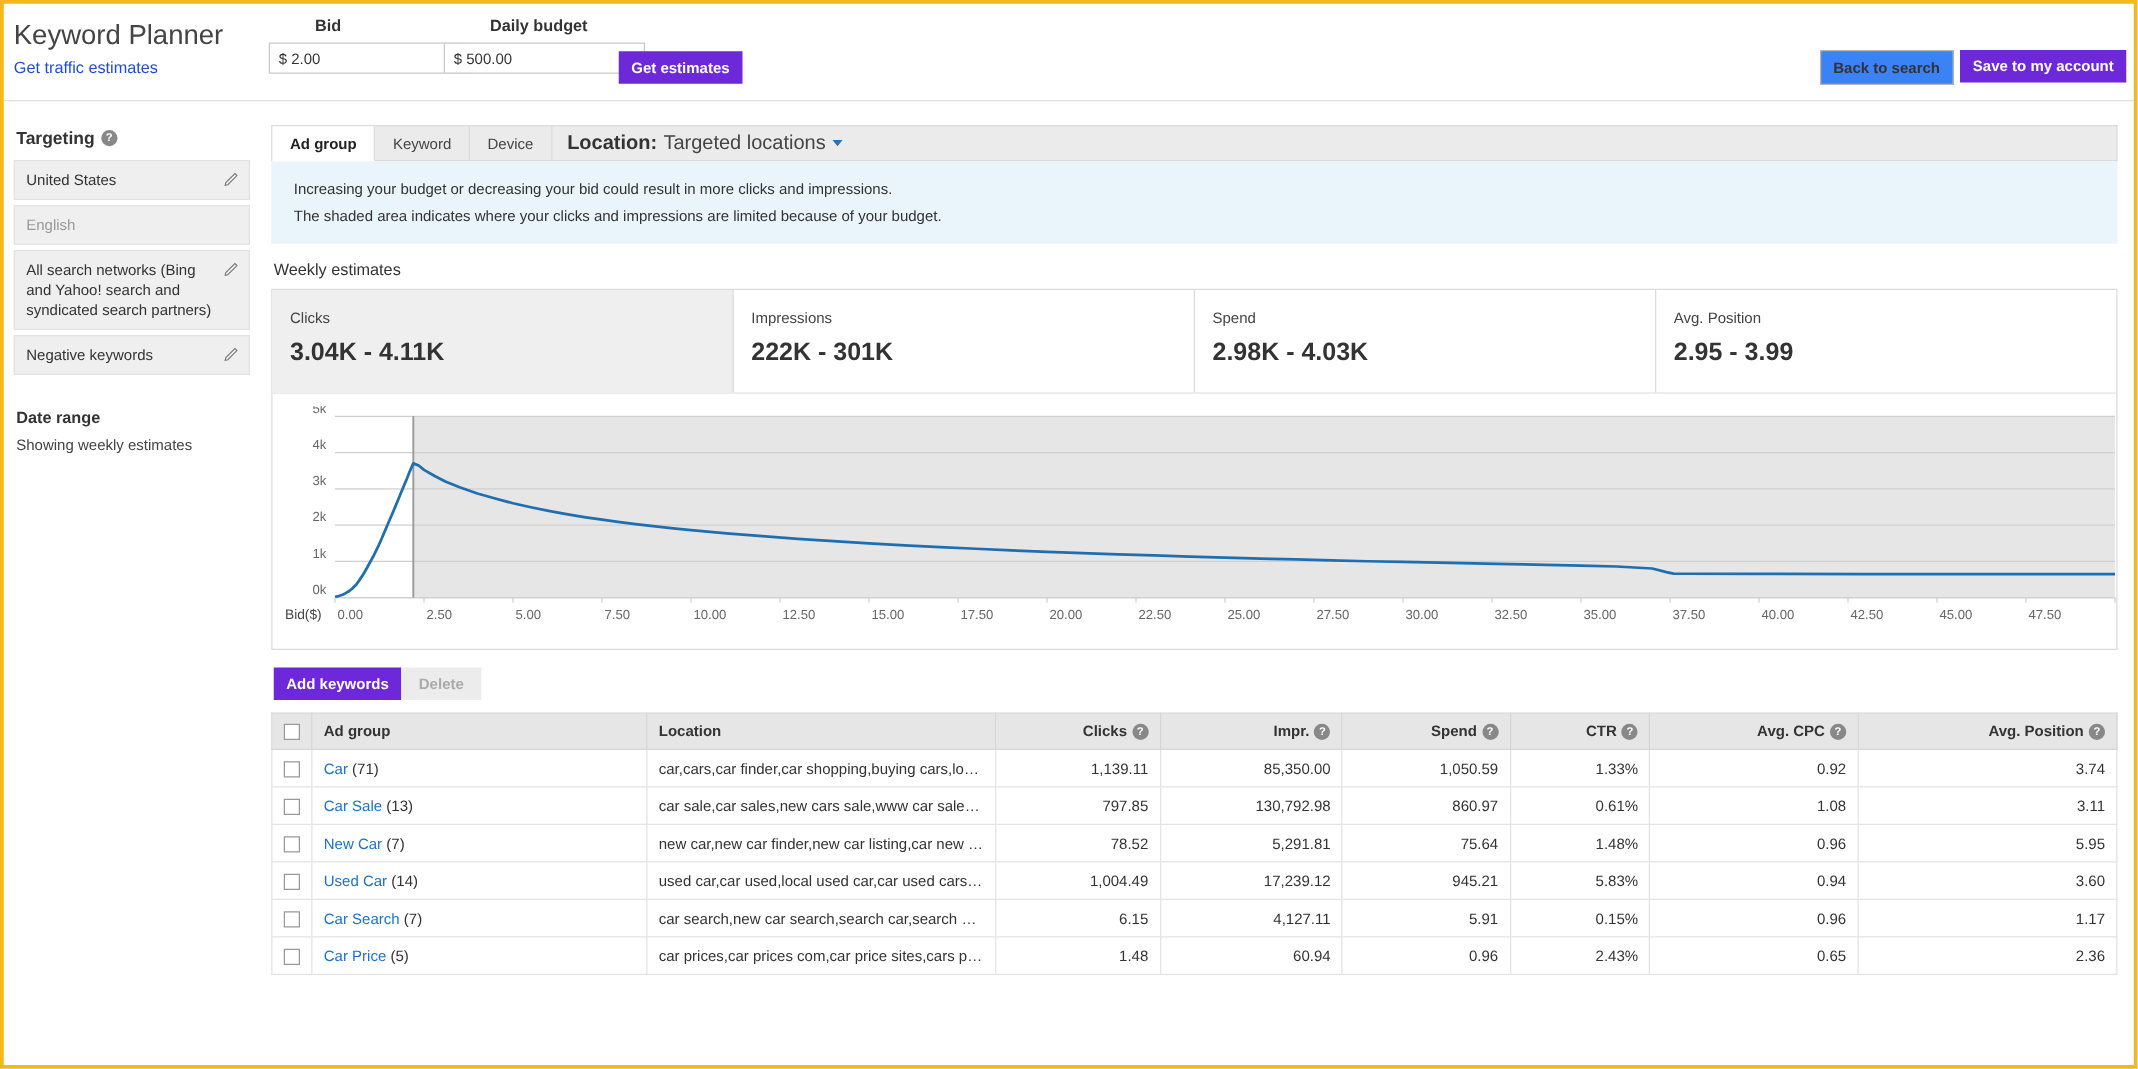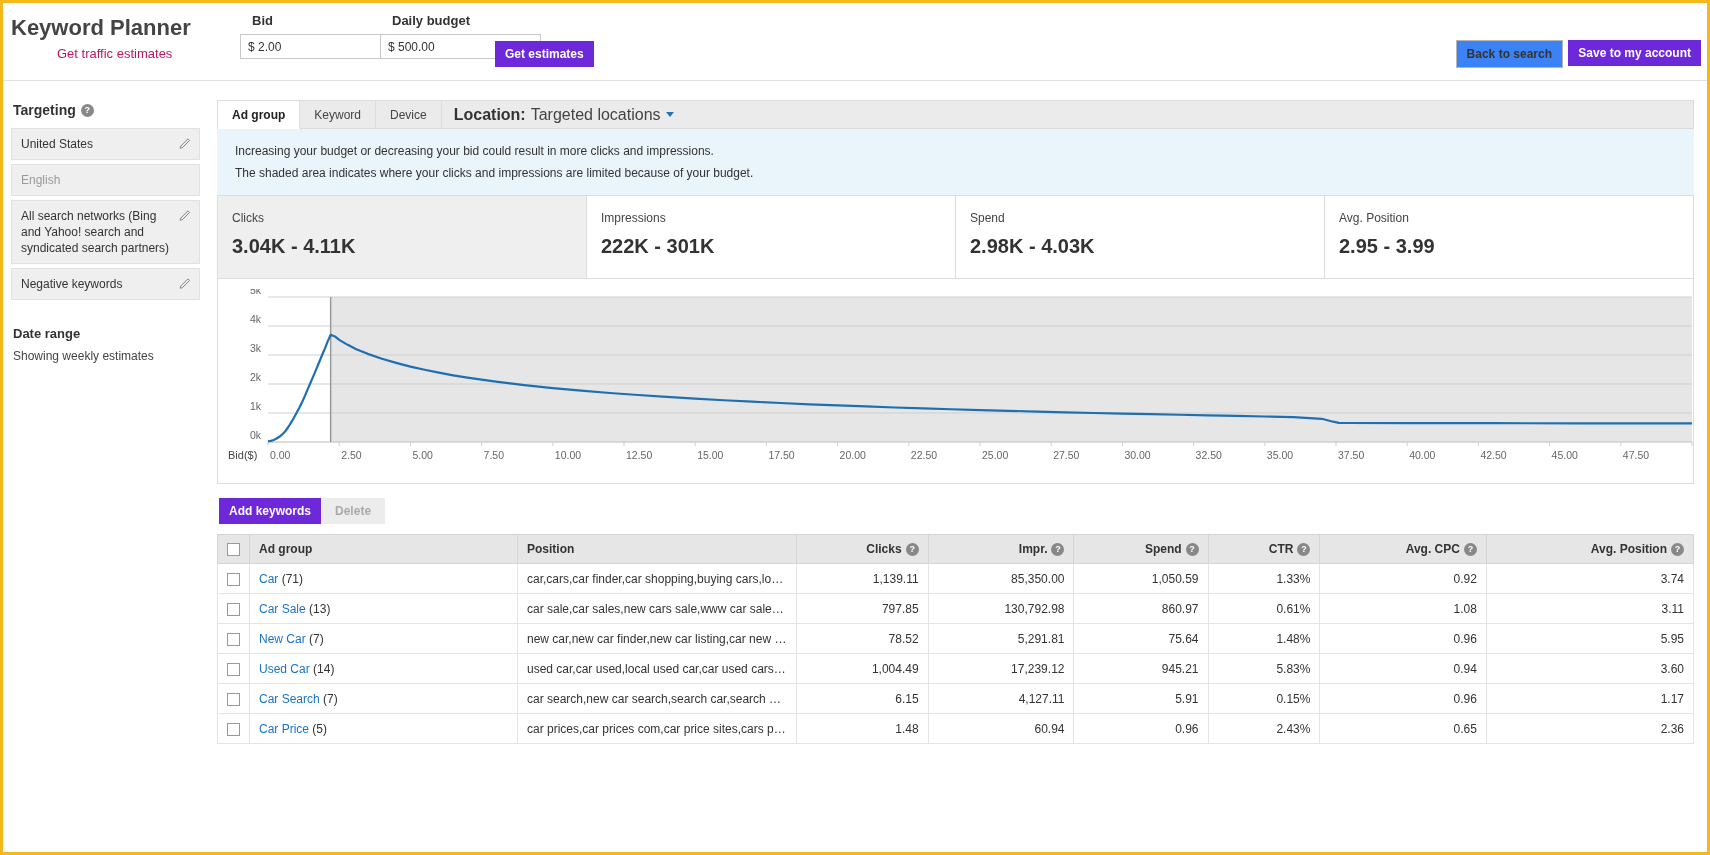--- a/index.html
+++ b/index.html
@@ -12,27 +12,27 @@
     background:#fff;
     overflow:hidden;
   }
   .frame {
     position:absolute; inset:0;
     border:3px solid #f5b81b;
     background:#fff;
   }
   
   .header { position:absolute; left:0; top:0; width:1704px; height:78px; border-bottom:1px solid #e0e0e0; }
-  .hdr-title { position:absolute; left:8px; top:12px; font-size:22px; color:#444; font-weight:700; }
-  .hdr-sub { position:absolute; left:8px; top:43px; font-size:13px; color:#be185d;margin-left:46px; }
+  .hdr-title { position:absolute; left:8px; top:12px; font-size:22px; color:#444; font-weight:400; }
+  .hdr-sub { position:absolute; left:8px; top:43px; font-size:13px; color:#1d4ed8; }
   .field-group { position:absolute; top:10px; }
   .field-label { font-size:13px; font-weight:bold; color:#333; margin-bottom:6px;padding-left:37px; }
   .field-box {
     width:161px; height:25px; border:1px solid #c9c9c9; background:#fff;
-    font-size:12px; color:#333; padding:4px 7px; line-height:16px;margin-left:25px;
+    font-size:12px; color:#333; padding:4px 7px; line-height:16px;
   }
   .btn-dark {
     background:#6d28d9; color:#fff; border:none; font-size:12px; font-weight:bold;
     padding:6px 10px; cursor:pointer; font-family:"Liberation Sans", sans-serif;
   }
   .btn-light {
     background:#3b82f6; color:#333; border:1px solid #b5b5b5; font-size:12px; font-weight:bold;
     padding:6px 10px; cursor:pointer; font-family:"Liberation Sans", sans-serif;
   }
   
@@ -161,20 +161,21 @@
         <span class="sel">Targeted locations</span>
         <span class="caret"></span>
       </div>
     </div>
 
     <div class="notice">
       <div>Increasing your budget or decreasing your bid could result in more clicks and impressions.</div>
       <div>The shaded area indicates where your clicks and impressions are limited because of your budget.</div>
     </div>
 
+    <div class="wk-label">Weekly estimates</div>
 
     <div class="stats">
       <div class="stat hl">
         <div class="stat-l">Clicks</div>
         <div class="stat-v">3.04K - 4.11K</div>
       </div>
       <div class="stat">
         <div class="stat-l">Impressions</div>
         <div class="stat-v">222K - 301K</div>
       </div>
@@ -255,21 +256,21 @@
     <div class="tbl-tools">
       <button class="btn-dark">Add keywords</button>
       <button class="btn-delete">Delete</button>
     </div>
 
     <table class="grid">
       <thead>
         <tr>
           <th class="l" style="width:26px;"><span class="cb"></span></th>
           <th class="l" style="width:268px;"><span>Ad group</span></th>
-          <th class="l" style="width:268px;"><span>Position</span></th>
+          <th class="l" style="width:268px;"><span>Location</span></th>
           <th class="r"><span class="hdr-ic">
                 <span>Clicks</span>
                 <span class="qmark">?</span>
               </span></th>
           <th class="r"><span class="hdr-ic">
                 <span>Impr.</span>
                 <span class="qmark">?</span>
               </span></th>
           <th class="r"><span class="hdr-ic">
                 <span>Spend</span>

